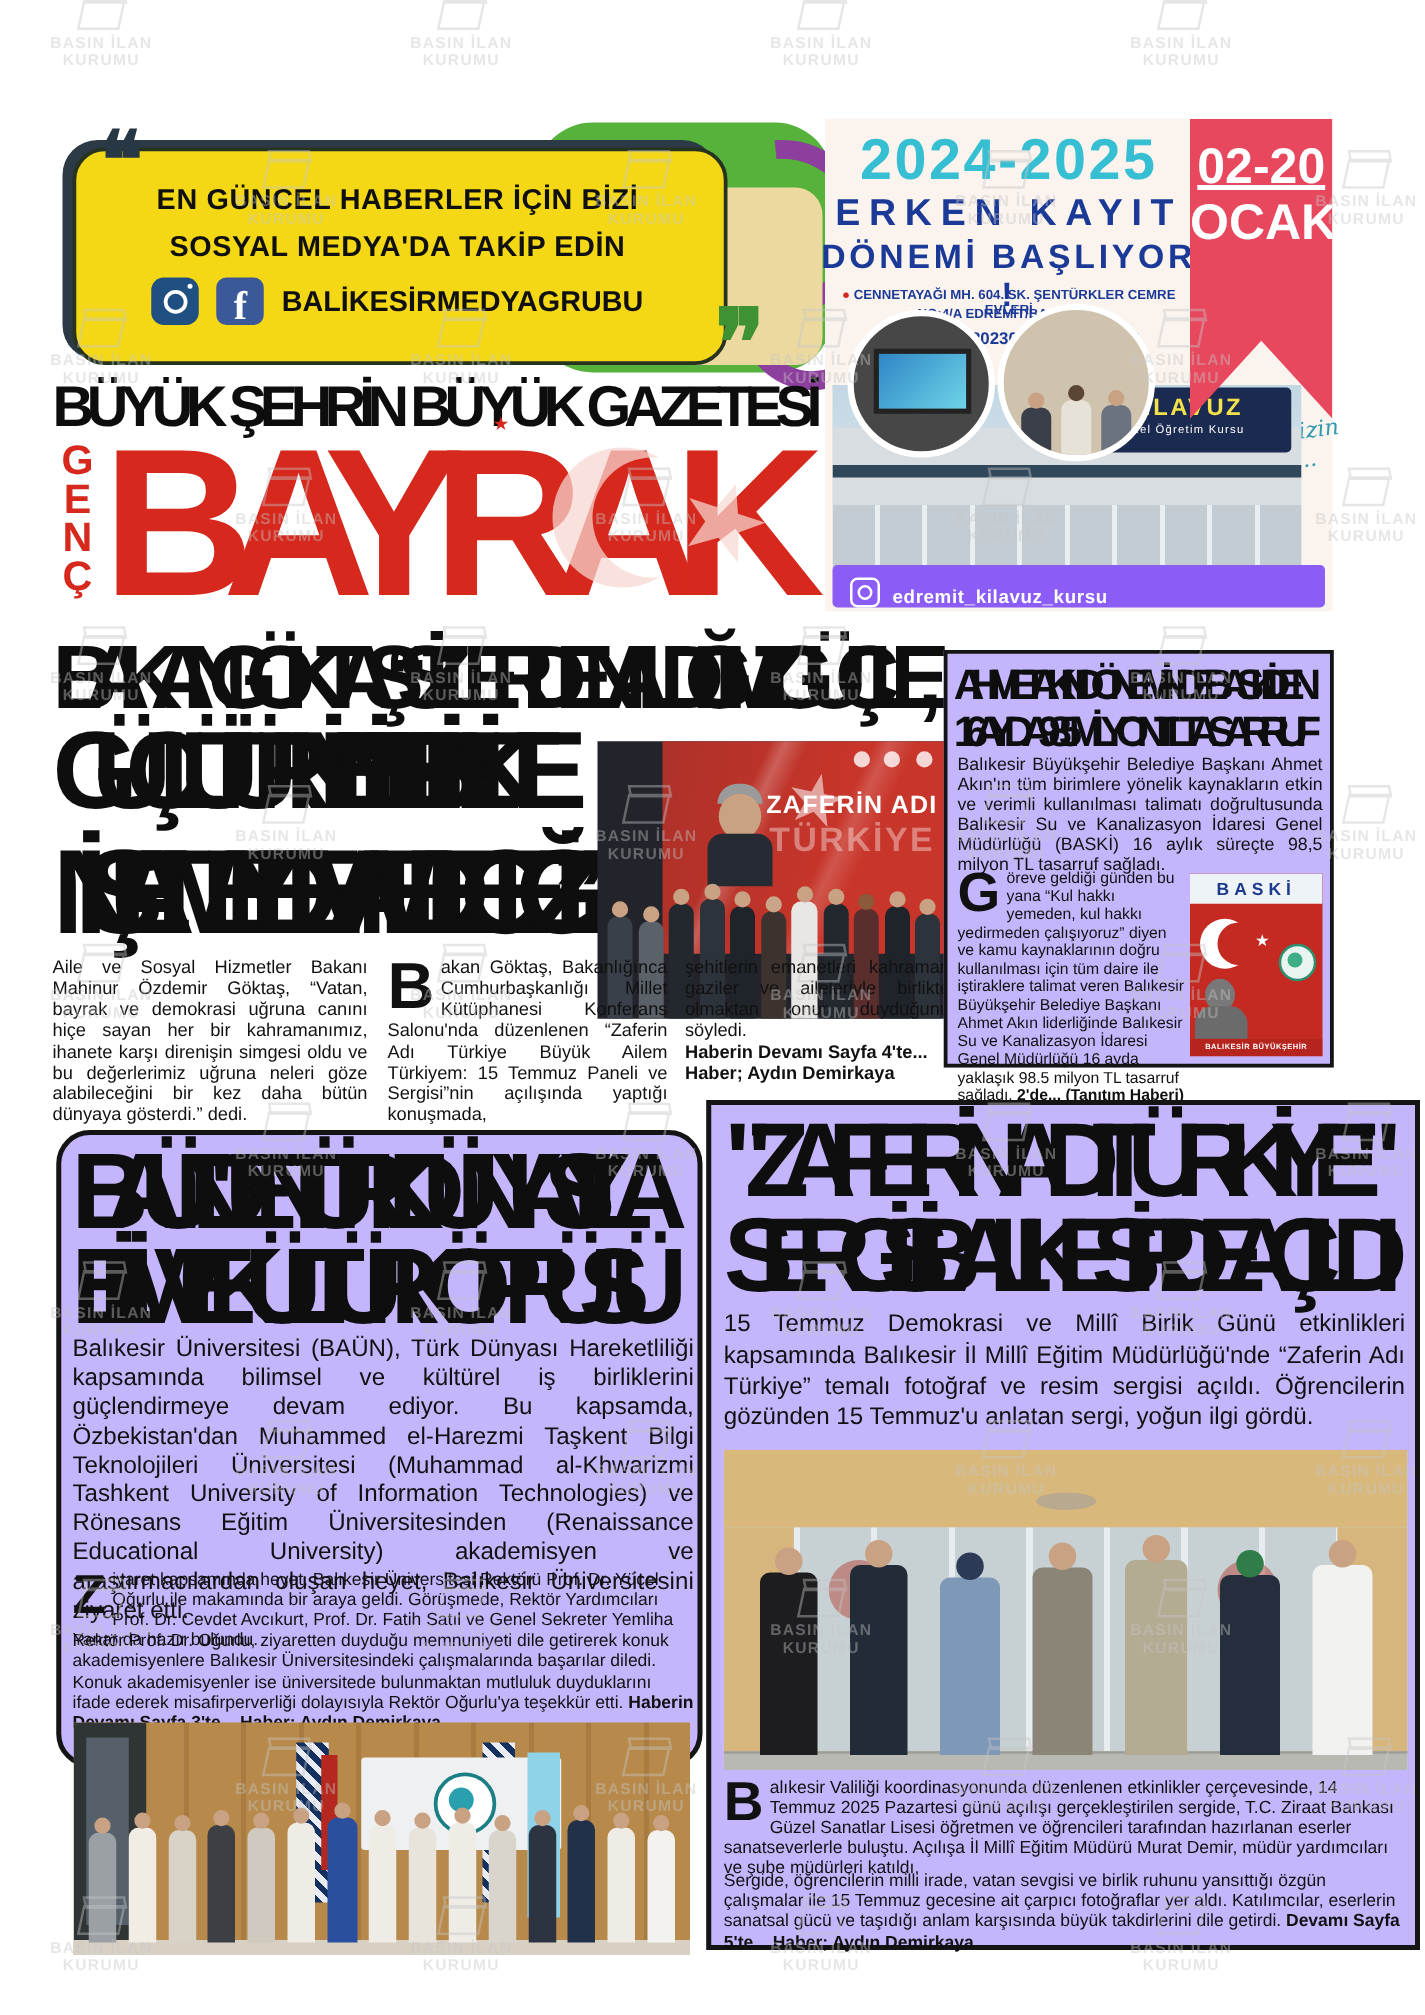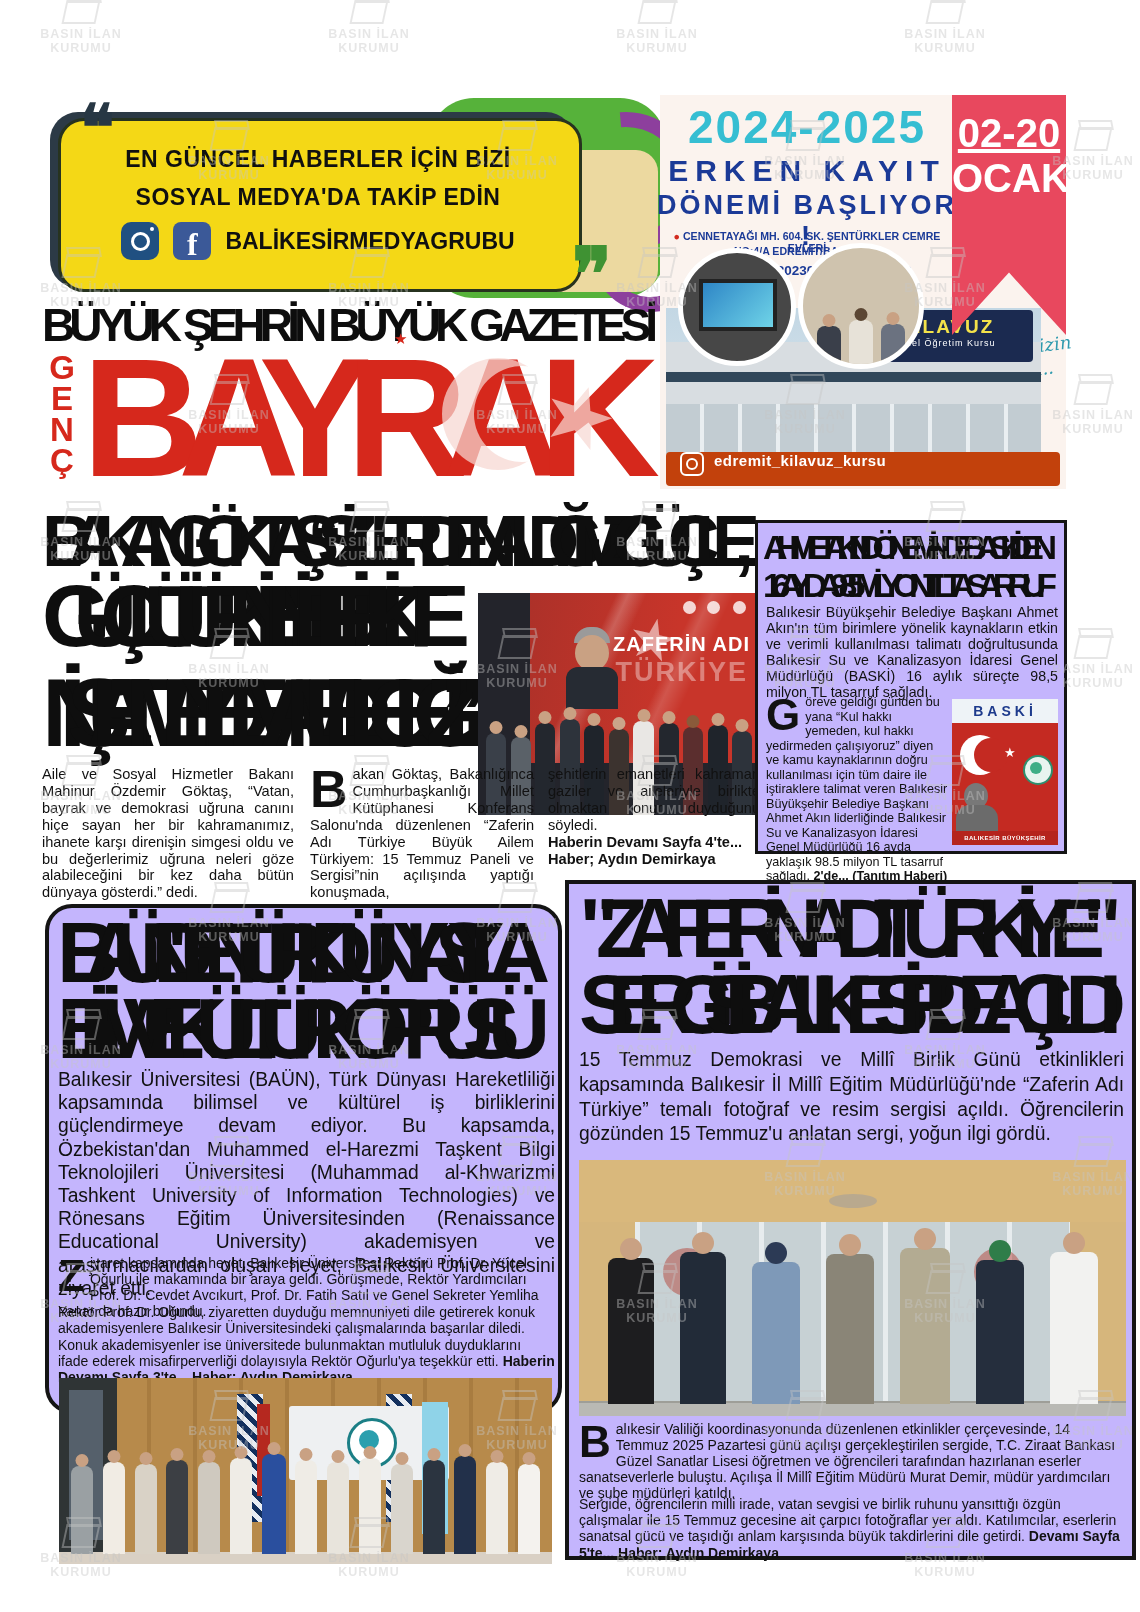--- a/index.html
+++ b/index.html
@@ -44,21 +44,21 @@
   .c1{left:678px;top:248px;width:108px;height:108px;background:#474747;}
   .screen{left:16px;top:26px;width:70px;height:44px;background:linear-gradient(135deg,#2e86c6,#6fd4e8);border:4px solid #222;}
   .c2{left:798px;top:243px;width:116px;height:116px;background:#cfc3ae;}
   .ad-building{left:666px;top:308px;width:375px;height:146px;background:linear-gradient(#c3d7e4,#dde8ee);overflow:hidden;z-index:1;}
   .facade{left:0;top:34px;width:394px;height:112px;background:#d8dde1;}
   .navy-band{left:0;top:64px;width:394px;height:10px;background:#31475a;}
   .storefront{left:0;bottom:0;width:394px;height:50px;background:repeating-linear-gradient(90deg,#c2ccd2 0 34px,#e9eef1 34px 38px);}
   .kil-sign{right:8px;top:2px;width:172px;height:52px;background:#1b2a50;border-radius:4px;text-align:center;z-index:2;}
   .kil-sign .k1{font-size:19px;font-weight:900;color:#f3e24a;letter-spacing:2px;margin-top:6px;}
   .kil-sign .k2{font-size:9px;color:#fff;letter-spacing:1px;}
-  .ad-bar{left:666px;top:452px;width:394px;height:34px;background:#c2410c;border-radius:4px;display:flex;align-items:flex-start;gap:10px;padding-left:14px;box-sizing:border-box;z-index:6;}
+  .ad-bar{left:666px;top:452px;width:394px;height:34px;background:#8b5cf6;border-radius:4px;display:flex;align-items:flex-end;gap:10px;padding-left:14px;box-sizing:border-box;z-index:6;}
   .ig-mini{width:20px;height:20px;border:2px solid #fff;border-radius:6px;position:relative;flex:0 0 auto;}
   .ig-mini::before{content:"";position:absolute;left:4px;top:4px;width:8px;height:8px;border:2px solid #fff;border-radius:50%;}
   .ad-handle{color:#fff;font-size:15px;font-weight:700;letter-spacing:.5px;}
   .ribbon{left:952px;top:95px;width:114px;height:240px;background:#e8485e;z-index:7;
           clip-path:polygon(0 0,100% 0,100% 100%,50% 74%,0 100%);text-align:center;color:#fff;font-weight:900;}
   .rb1{margin-top:16px;font-size:40px;text-decoration:underline;}
   .rb2{font-size:40px;}
   .ad-script{left:945px;top:338px;width:125px;text-align:center;color:#2f9aae;
              font-family:"DejaVu Serif",serif;font-style:italic;font-size:18px;transform:rotate(-7deg);line-height:1.3;}
 

